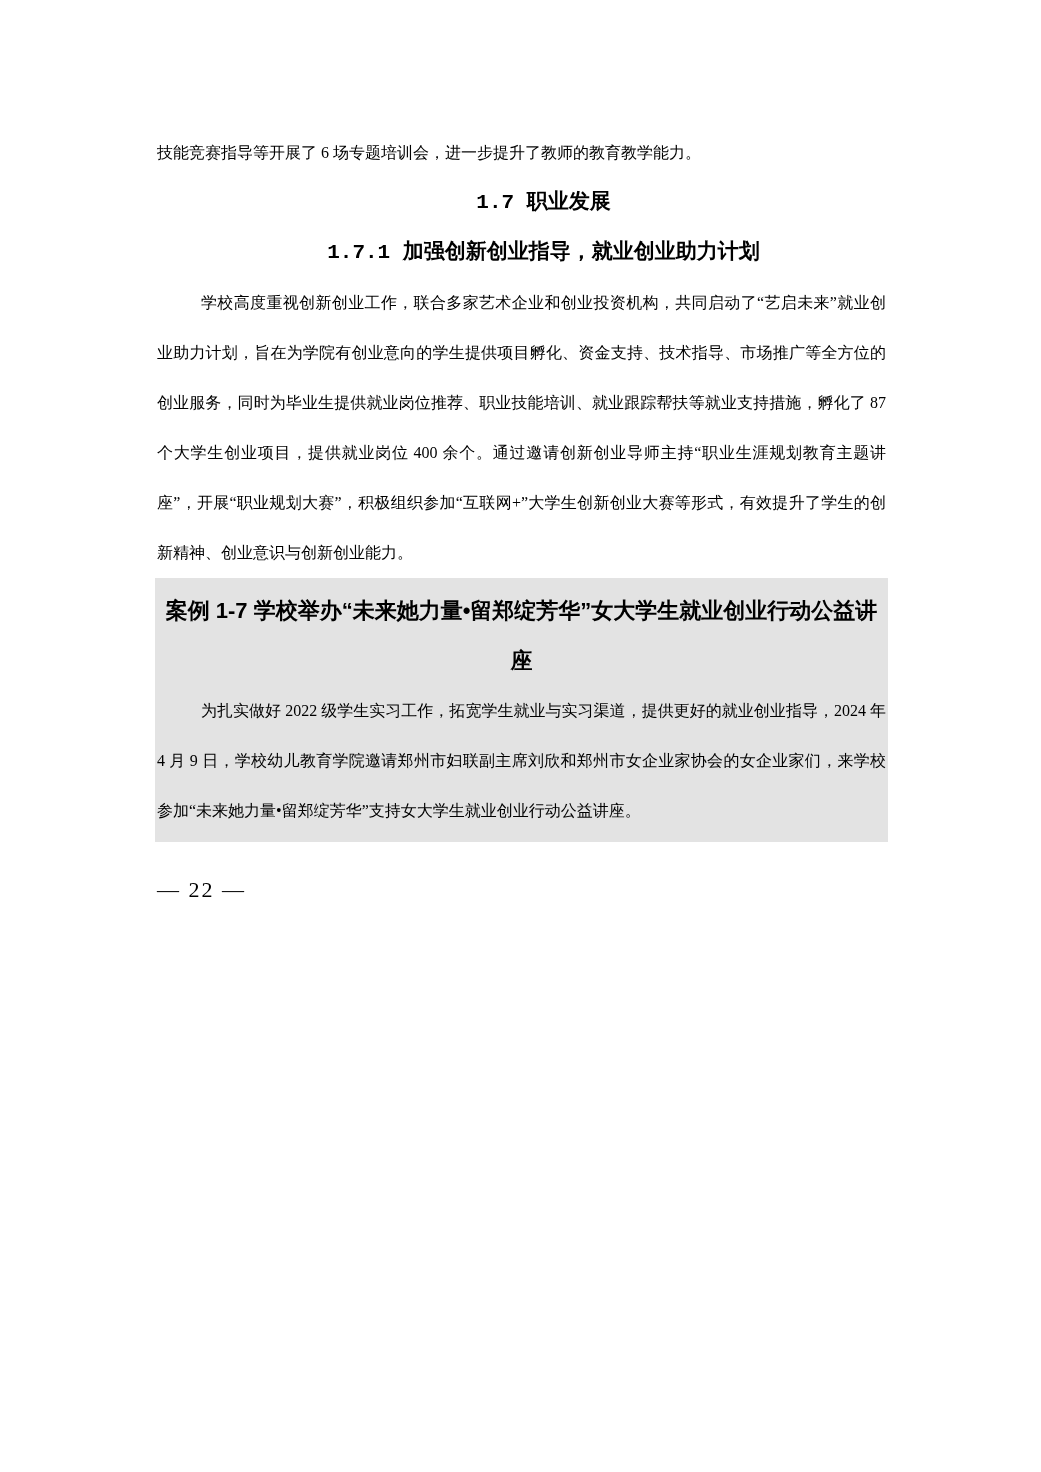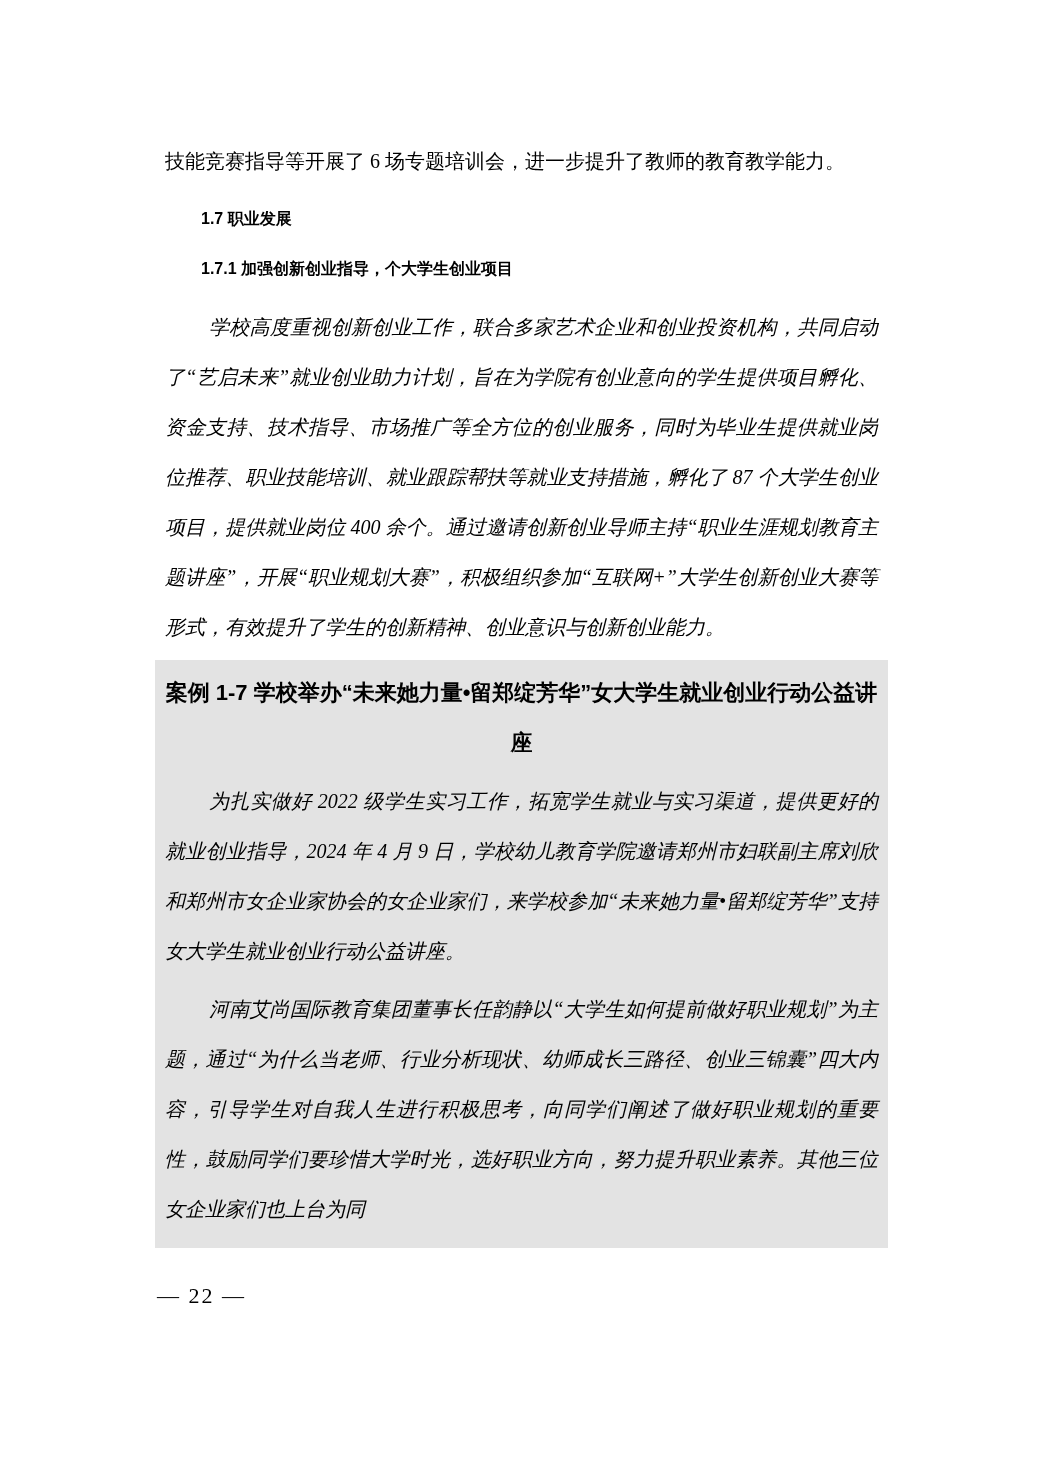--- a/index.html
+++ b/index.html
@@ -16,40 +16,39 @@
     font-family: "Liberation Serif", "DejaVu Serif", serif;
     overflow: hidden;
   }
   .content {
     position: absolute;
     left: 157px;
     top: 128px;
     width: 729px;
   }
   .body-text {
-    margin: 8px;
-    font-size: 20px;
+    margin: 0;
+    font-size: 16px;
     line-height: 50px;
     text-align: justify;
     text-justify: inter-character;
     word-break: break-all;
     font-weight: normal;
   }
   .indent {
     text-indent: 44px;
-    font-style: italic;
   }
   .heading {
     margin: 0;
-    font-size: 16px;
+    font-size: 21px;
     line-height: 50px;
     font-weight: bold;
-    font-family: Liberation Sans, sans-serif;
+    font-family: Liberation Mono, monospace;
     text-indent: 44px;
-    text-align: left;
+    text-align: center;
   }
   .case-box {
     background: #e3e3e3;
     padding: 8px 2px 6px 2px;
     margin: 0 -2px;
   }
   .case-title {
     font-size: 22px;
     line-height: 50px;
     font-weight: bold;
@@ -68,29 +67,28 @@
 </head>
 <body>
 
 <div class="page">
   <div class="content">
 
     <p class="body-text">技能竞赛指导等开展了 6 场专题培训会，进一步提升了教师的教育教学能力。</p>
 
     <h2 class="heading">1.7 职业发展</h2>
 
-    <h3 class="heading">1.7.1 加强创新创业指导，个大学生创业项目</h3>
+    <h3 class="heading">1.7.1 加强创新创业指导，就业创业助力计划</h3>
 
     <p class="body-text indent">学校高度重视创新创业工作，联合多家艺术企业和创业投资机构，共同启动了“艺启未来”就业创业助力计划，旨在为学院有创业意向的学生提供项目孵化、资金支持、技术指导、市场推广等全方位的创业服务，同时为毕业生提供就业岗位推荐、职业技能培训、就业跟踪帮扶等就业支持措施，孵化了 87 个大学生创业项目，提供就业岗位 400 余个。通过邀请创新创业导师主持“职业生涯规划教育主题讲座”，开展“职业规划大赛”，积极组织参加“互联网+”大学生创新创业大赛等形式，有效提升了学生的创新精神、创业意识与创新创业能力。</p>
 
     <div class="case-box" style="background-color: rgb(227, 227, 227);">
 
       <div class="case-title">案例 1-7 学校举办“未来她力量•留郑绽芳华”女大学生就业创业行动公益讲座</div>
 
       <p class="body-text indent">为扎实做好 2022 级学生实习工作，拓宽学生就业与实习渠道，提供更好的就业创业指导，2024 年 4 月 9 日，学校幼儿教育学院邀请郑州市妇联副主席刘欣和郑州市女企业家协会的女企业家们，来学校参加“未来她力量•留郑绽芳华”支持女大学生就业创业行动公益讲座。</p>
 
-      <p class="body-text indent">河南艾尚国际教育集团董事长任韵静以“大学生如何提前做好职业规划”为主题，通过“为什么当老师、行业分析现状、幼师成长三路径、创业三锦囊”四大内容，引导学生对自我人生进行积极思考，向同学们阐述了做好职业规划的重要性，鼓励同学们要珍惜大学时光，选好职业方向，努力提升职业素养。其他三位女企业家们也上台为同</p>
     </div>
 
     <div class="page-number">— 22 —</div>
 
   </div>
 </div>
 
 </body></html>

